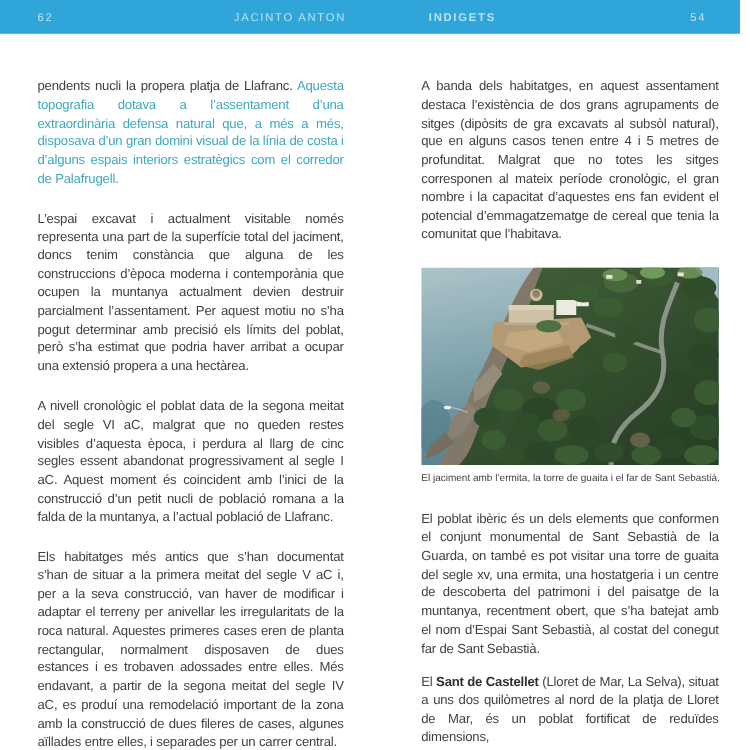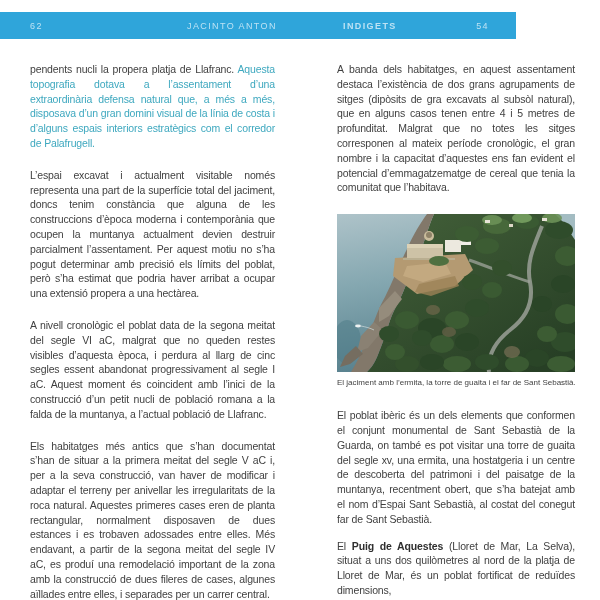--- a/index.html
+++ b/index.html
@@ -6,22 +6,22 @@
     margin: 0;
     padding: 0;
     width: 600px;
     height: 600px;
     background: #ffffff;
     overflow: hidden;
     font-family: "Liberation Sans", sans-serif;
   }
   .topbar {
     position: absolute;
-    top: 12px; left: 0;
-    width: 516px; height: 27px;
+    top: 0; left: 0;
+    width: 592px; height: 27px;
     background: #2fa5da;
   }
   .topbar span {
     position: absolute;
     top: 9px;
     font-size: 9px;
     letter-spacing: 1.4px;
     color: #bce2f4;
     white-space: nowrap;
   }
@@ -183,14 +183,14 @@
 
       <g>
         <ellipse cx="21" cy="112" rx="3" ry="1.4" fill="#eef2f2"></ellipse>
         <path d="M24,112 C29,113 33,114 37,116" stroke="#cfdcdd" stroke-width="1" fill="none" opacity="0.7"></path>
       </g>
     </svg>
     <figcaption>El jaciment amb l’ermita, la torre de guaita i el far de Sant Sebastià.</figcaption>
   </figure>
 
   <p class="p-after-photo">El poblat ibèric és un dels elements que conformen el conjunt monumental de Sant Sebastià de la Guarda, on també es pot visitar una torre de guaita del segle xv, una ermita, una hostatgeria i un centre de descoberta del patrimoni i del paisatge de la muntanya, recentment obert, que s’ha batejat amb el nom d’Espai Sant Sebastià, al costat del conegut far de Sant Sebastià.</p>
-  <p class="p-last"><span>El </span><strong>Puig de Aquestes</strong><span> (Lloret de Mar, La Selva), situat a uns dos quilòmetres al nord de la platja de Lloret de Mar, és un poblat fortificat de reduïdes dimensions,</span></p>
+  <p class="p-last"><span>El </span><strong>Sant de Castellet</strong><span> (Lloret de Mar, La Selva), situat a uns dos quilòmetres al nord de la platja de Lloret de Mar, és un poblat fortificat de reduïdes dimensions,</span></p>
 </section>
 
 </body></html>

